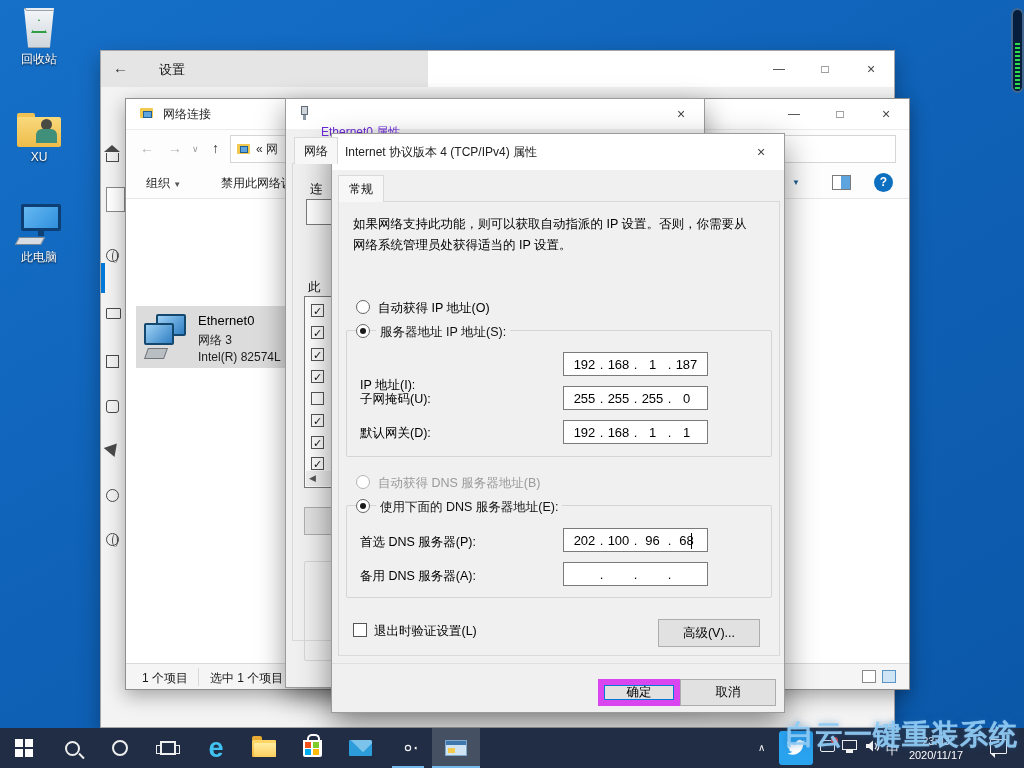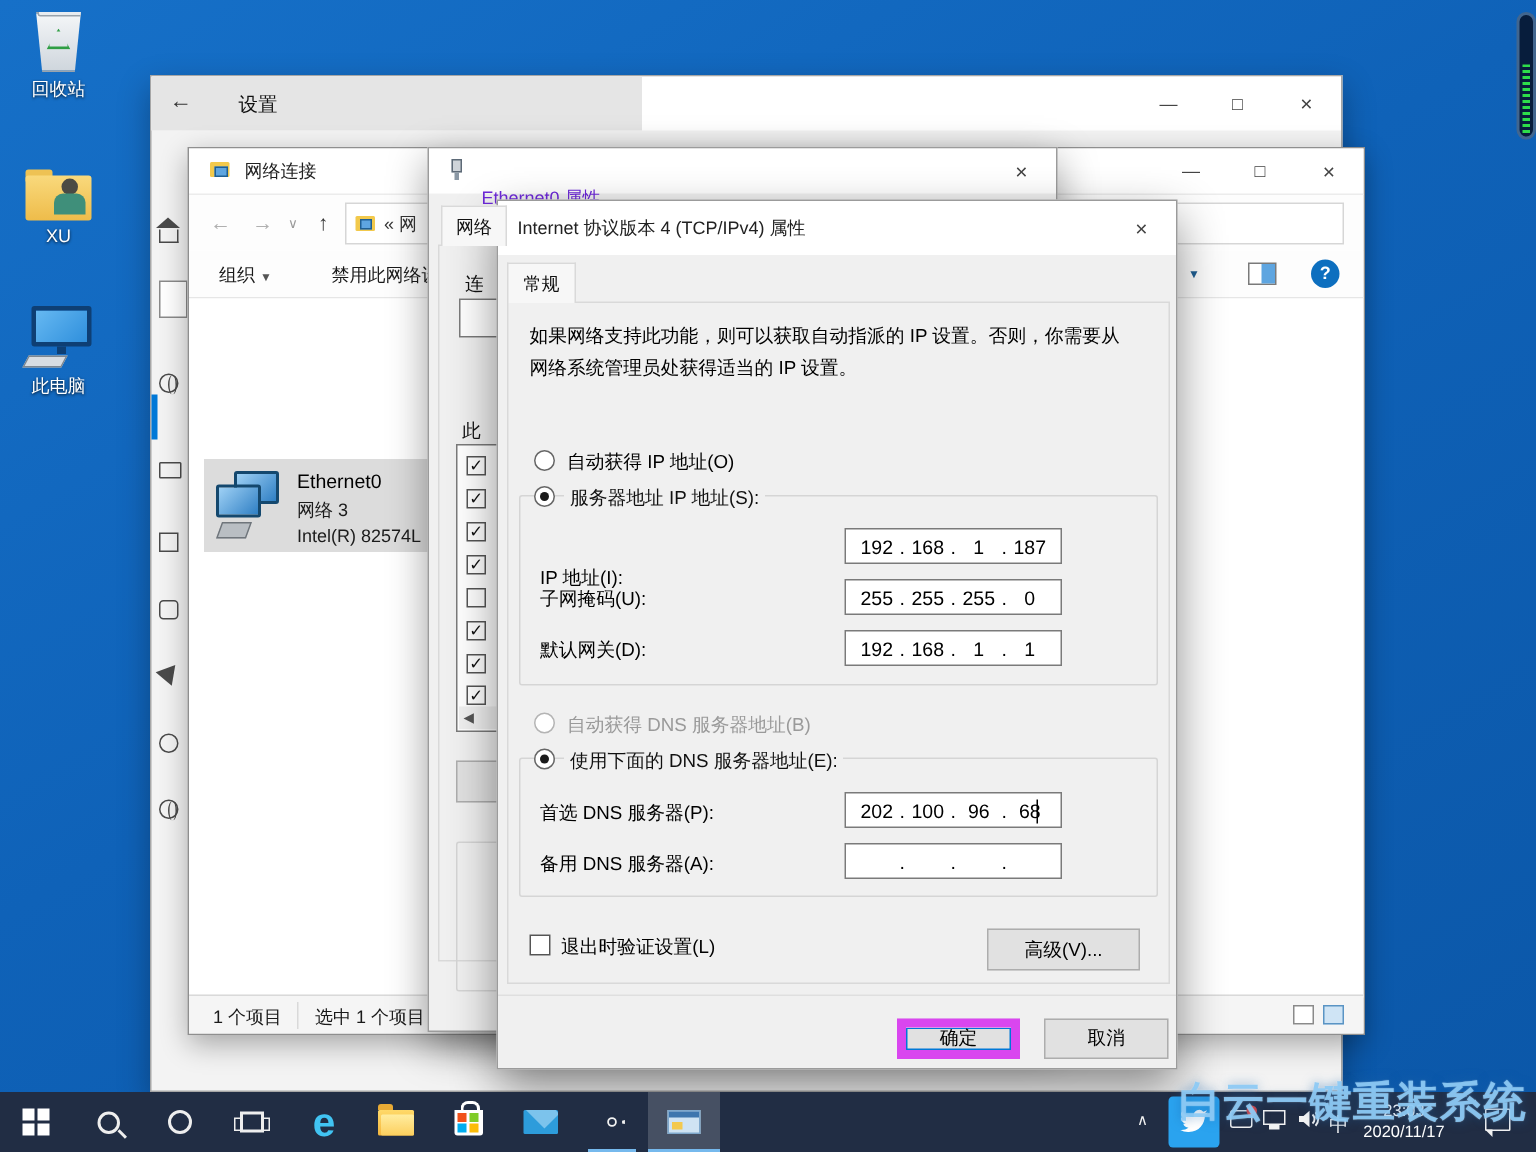--- a/index.html
+++ b/index.html
@@ -388,21 +388,21 @@
         <span class="dot">.</span>
         <span class="oct"></span>
       </div>
 
     <div class="chk" style="left:21px;top:489px;"></div>
     <div class="rlabel" style="left:42px;top:489px;">退出时验证设置(L)</div>
     <div class="btn" style="left:326px;top:485px;width:102px;height:28px;">高级(V)...</div>
 
     <div class="sep" style="top:529px;"></div>
     <div class="btn default" style="left:266px;top:545px;width:82px;height:27px;">确定</div>
-    <div class="btn" style="left:364px;top:545px;width:83px;height:27px;">取消</div>
+    <div class="btn" style="left:348px;top:545px;width:96px;height:27px;">取消</div>
   </div>
 
   <div class="abs taskbar">
     <div class="tbtn" style="left:0;">
         <div class="winlogo">
           <b></b>
           <b></b>
           <b></b>
           <b></b>
         </div>

